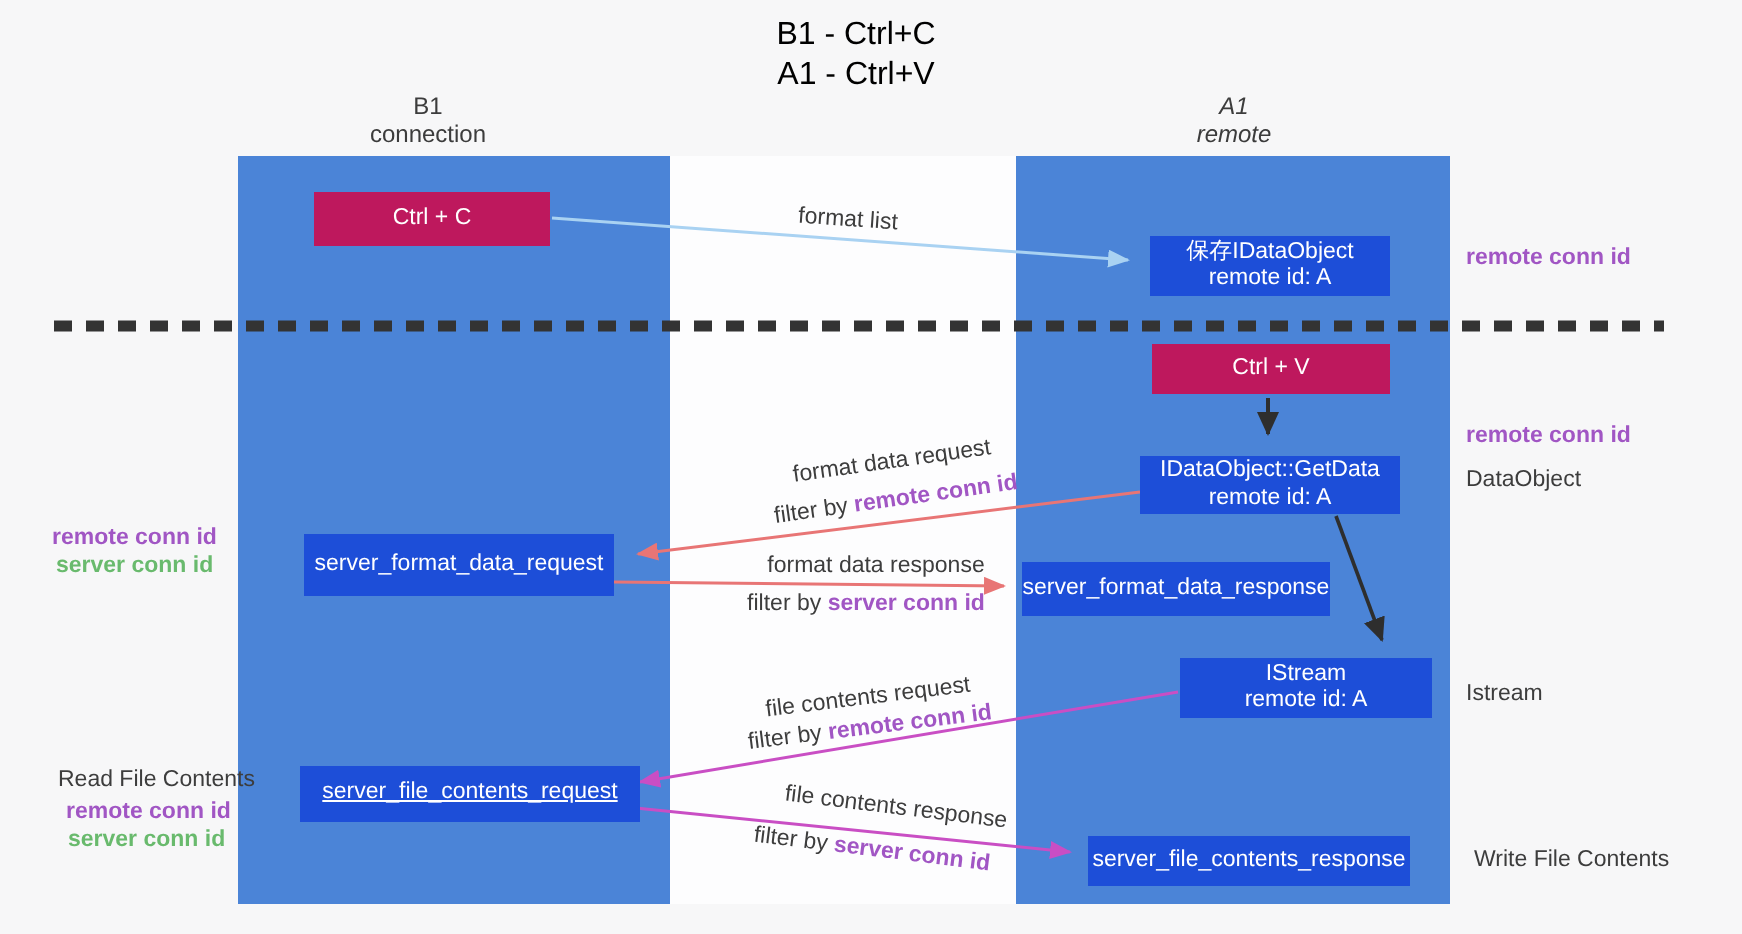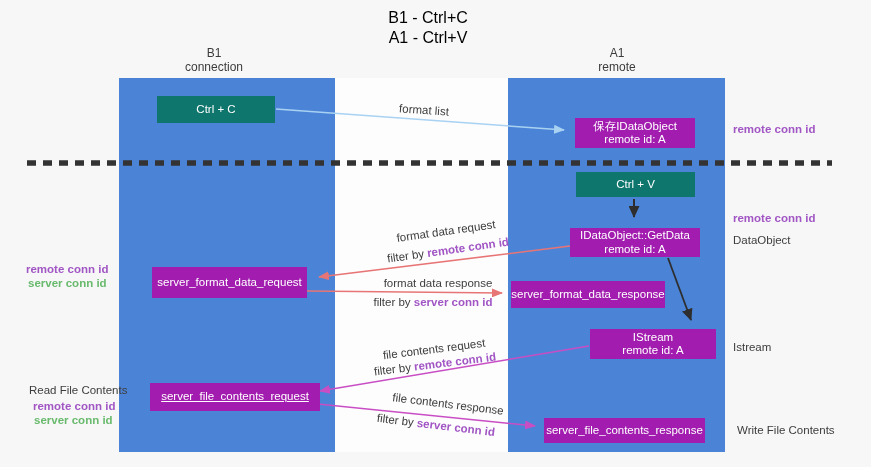--- a/index.html
+++ b/index.html
@@ -12,26 +12,26 @@
   
   .lane{position:absolute;top:78px;height:374px;background:#4b84d7;}
   .lane-left{left:119px;width:216px;}
   .lane-right{left:508px;width:217px;}
   .mid-band{position:absolute;top:78px;left:335px;width:173px;height:374px;background:#fdfdfe;}
   
   .title{position:absolute;top:8px;left:428px;transform:translateX(-50%);
     text-align:center;font-size:16px;line-height:20px;color:#000000;}
   .lane-header{position:absolute;top:46px;text-align:center;font-size:12px;line-height:14px;color:#3c3c3c;}
   .hdr-left{left:214px;transform:translateX(-50%);}
-  .hdr-right{left:617px;transform:translateX(-50%);}
+  .hdr-right{left:617px;transform:translateX(-50%);font-style:italic;}
   
   .node{position:absolute;display:flex;flex-direction:column;align-items:center;justify-content:center;
     color:#ffffff;font-size:11.5px;line-height:13.5px;text-align:center;z-index:5;}
-  .green{background:#0f766e;}
-  .orange{background:#a21caf;}
+  .green{background:#be185d;}
+  .orange{background:#1d4ed8;}
   
   .lbl{position:absolute;white-space:nowrap;font-size:11.5px;color:#3d3d3d;z-index:6;}
   .ctr{transform:translate(-50%,-50%);}
   .r-up{transform:translate(-50%,-50%) rotate(-8deg);}
   .r-up7{transform:translate(-50%,-50%) rotate(-7deg);}
   .r-dn{transform:translate(-50%,-50%) rotate(7deg);}
   .r-dn4{transform:translate(-50%,-50%) rotate(4deg);}
   .purple{color:#a156c4;font-weight:bold;}
   .greentx{color:#69ba6d;font-weight:bold;}
   .side{position:absolute;white-space:nowrap;font-size:11.5px;line-height:14px;z-index:6;}

